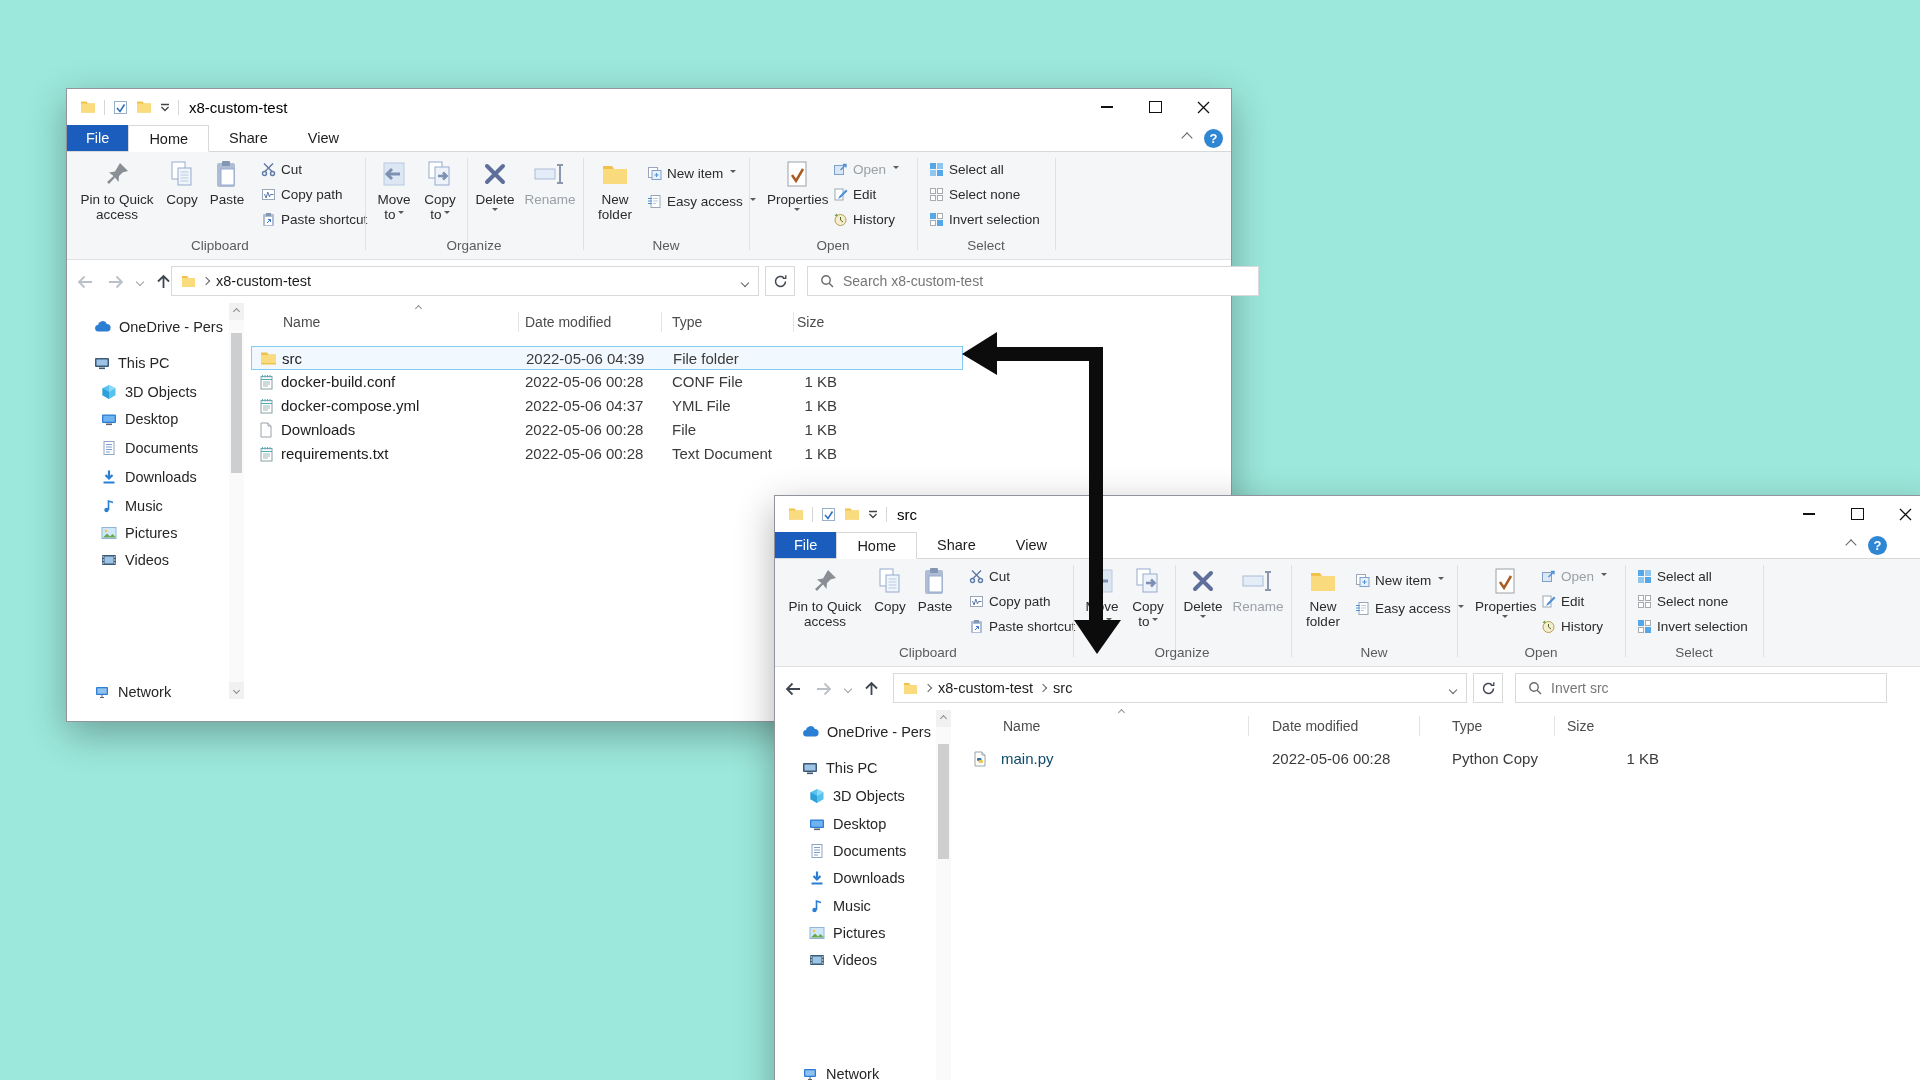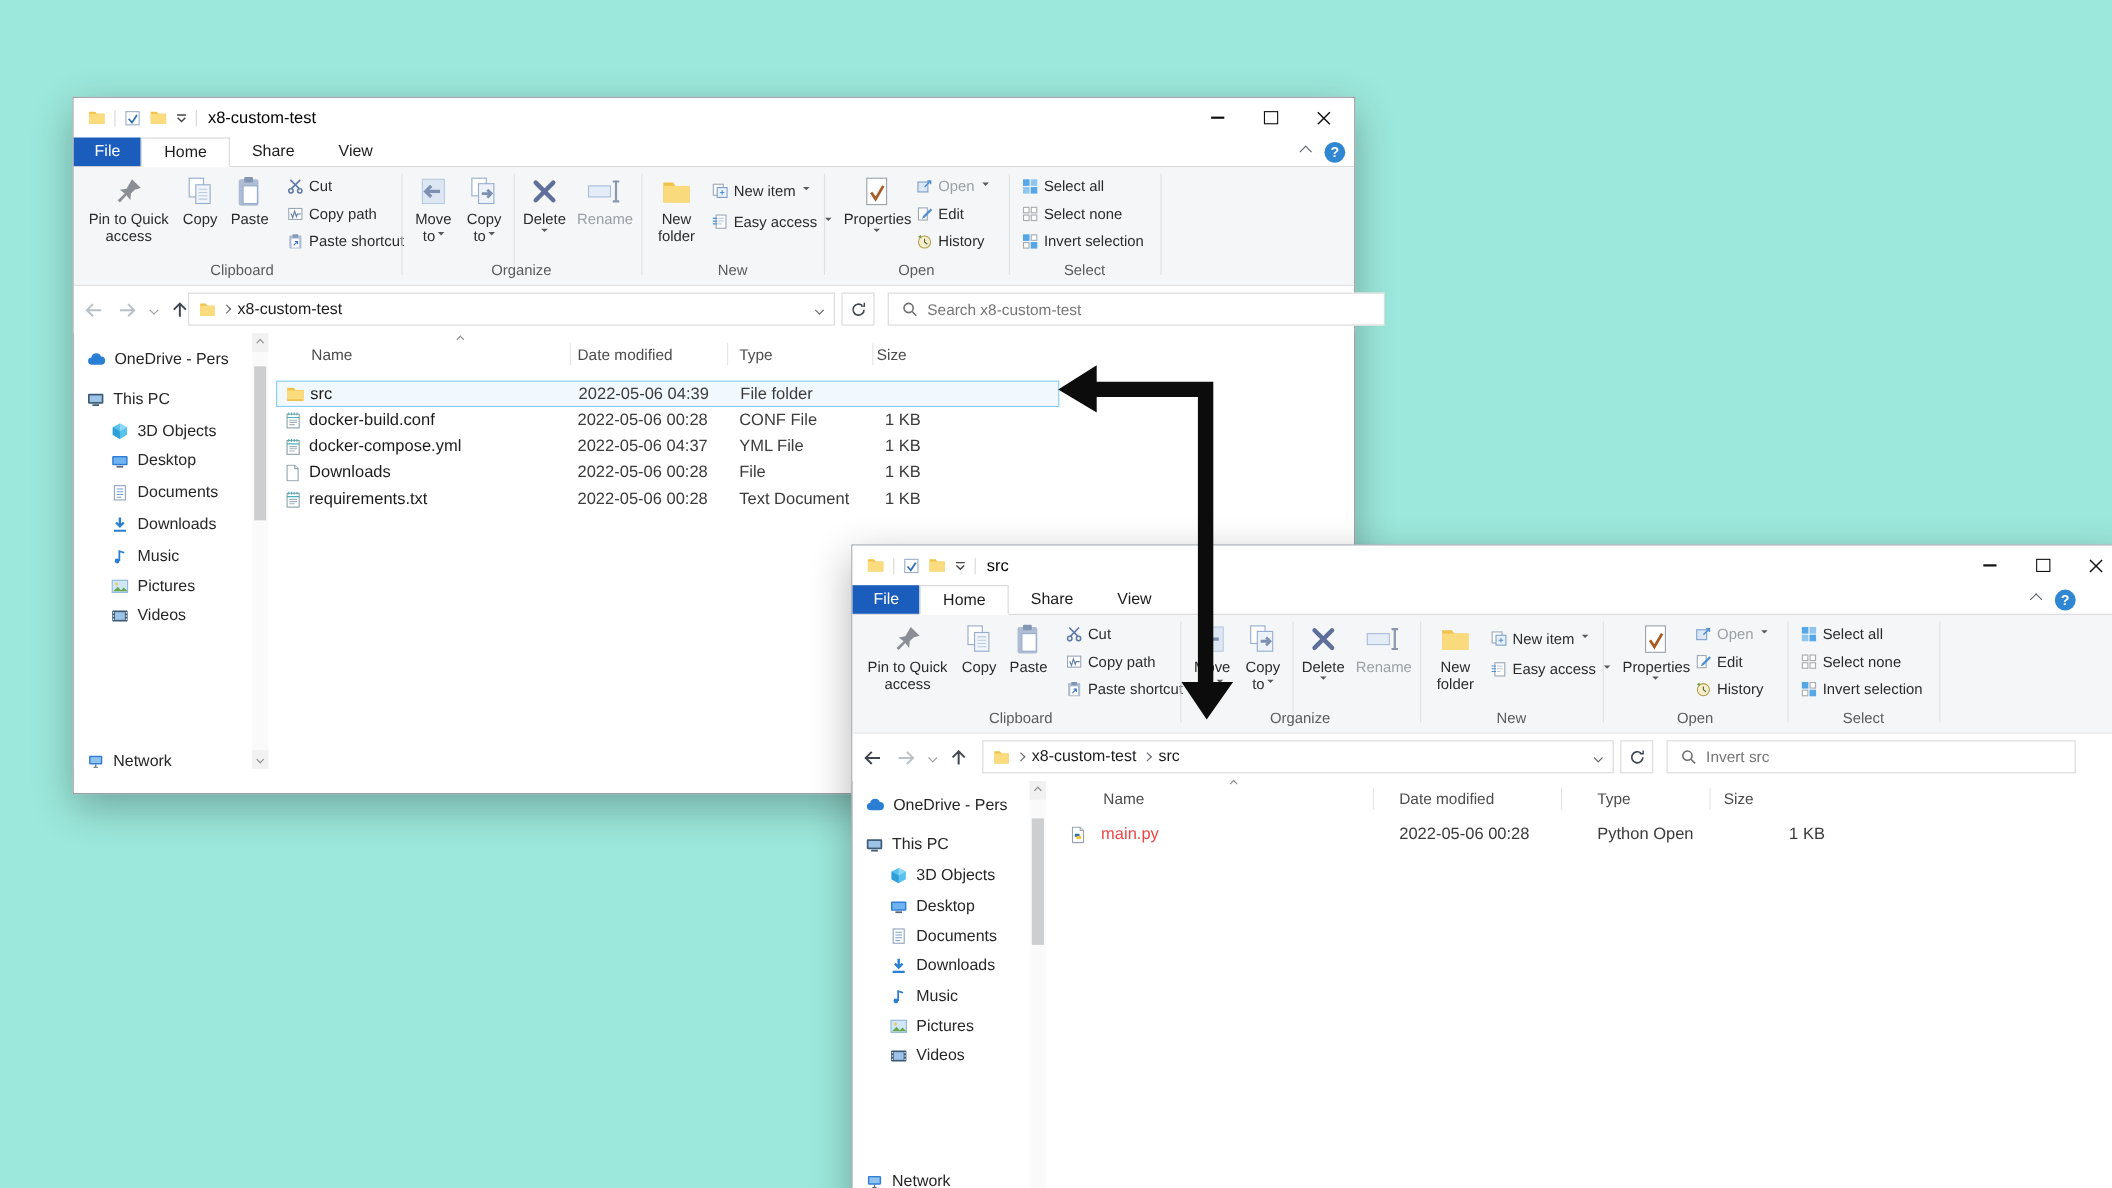--- a/index.html
+++ b/index.html
@@ -59,21 +59,21 @@
   #win1 .refresh{left:698px}#win2 .refresh{left:698px}
   .sbox{display:flex;align-items:center;gap:9px;padding-left:12px;color:#767676;font-size:14px;white-space:nowrap;overflow:hidden}
   #win1 .sbox{left:740px;width:452px}
   #win2 .sbox{left:740px;width:372px}
 
   
   .sbar{position:absolute;left:0;top:214px;width:162px;overflow:hidden}
   #win1 .sbar{bottom:22px}
   #win2 .sbar{bottom:0}
   .srow{position:absolute;left:0;right:0;height:22px;display:flex;align-items:center;gap:8px;font-size:14.5px;color:#262626;white-space:nowrap}
-  .srow.lvl0{padding-left:12px}
+  .srow.lvl0{padding-left:27px}
   .srow.lvl1{padding-left:34px}
   #win1 .srow:nth-of-type(1){top:13px}#win1 .srow:nth-of-type(2){top:49px}
   #win1 .srow:nth-of-type(3){top:78px}#win1 .srow:nth-of-type(4){top:105px}
   #win1 .srow:nth-of-type(5){top:134px}#win1 .srow:nth-of-type(6){top:163px}
   #win1 .srow:nth-of-type(7){top:192px}#win1 .srow:nth-of-type(8){top:219px}
   #win1 .srow:nth-of-type(9){top:246px}#win1 .srow:nth-of-type(10){top:378px}
   #win2 .srow:nth-of-type(1){top:11px}#win2 .srow:nth-of-type(2){top:47px}
   #win2 .srow:nth-of-type(3){top:75px}#win2 .srow:nth-of-type(4){top:103px}
   #win2 .srow:nth-of-type(5){top:130px}#win2 .srow:nth-of-type(6){top:157px}
   #win2 .srow:nth-of-type(7){top:185px}#win2 .srow:nth-of-type(8){top:212px}
@@ -102,21 +102,21 @@
   #win1 .lrow{left:184px;width:712px}
   #win2 .lrow{left:184px;width:760px}
   .lrow span{position:absolute;line-height:24px;white-space:nowrap;color:#3b3b3b}
   .lrow .fi{position:absolute;top:4px}
   .lrow.sel{background:#f2f9fe;border:1px solid #84ccf1}
   #win1 .fi{left:8px}   #win1 .c-name{left:30px;color:#1b1b1b}
   #win1 .c-date{left:274px}#win1 .c-type{left:421px}
   #win1 .c-size{left:520px;width:66px;text-align:right}
   #win1 .hname{left:32px}#win1 .hdate{left:274px}#win1 .htype{left:421px}#win1 .hsize{left:546px}
   #win1 .hsep.s1{left:267px}#win1 .hsep.s2{left:410px}#win1 .hsep.s3{left:542px}
-  #win2 .fi{left:14px}  #win2 .c-name{left:42px;color:#ef4444}
+  #win2 .fi{left:14px}  #win2 .c-name{left:42px;color:#0c4a6e}
   #win2 .c-date{left:313px}#win2 .c-type{left:493px}
   #win2 .c-size{left:640px;width:60px;text-align:right}
   #win2 .hname{left:44px}#win2 .hdate{left:313px}#win2 .htype{left:493px}#win2 .hsize{left:608px}
   #win2 .hsep.s1{left:289px}#win2 .hsep.s2{left:460px}#win2 .hsep.s3{left:595px}
 
   
   .status{position:absolute;left:0;right:0;bottom:0;height:22px;border-top:1px solid #ededed;display:flex;align-items:center;padding-left:12px;font-size:13px;color:#3a3a3a;box-sizing:border-box}
   .stsep{width:1px;height:14px;background:#ddd;margin-left:68px}
 
   svg{display:block}
@@ -1072,20 +1072,20 @@
     <span class="fi">
         <svg width="14" height="16" viewBox="0 0 14 16">
           <path d="M2 1h7l3 3v11H2z" fill="#fff" stroke="#98a2ac"></path>
           <path d="M9 1v3h3" fill="#e8edf2" stroke="#98a2ac"></path>
           <rect x="4" y="7" width="4.5" height="3" rx="1" fill="#3873a8"></rect>
           <rect x="5.5" y="9" width="4.5" height="3" rx="1" fill="#f0c64f"></rect>
         </svg>
       </span>
     <span class="c-name">main.py</span>
     <span class="c-date">2022-05-06 00:28</span>
-    <span class="c-type">Python Open</span>
+    <span class="c-type">Python Copy</span>
     <span class="c-size">1 KB</span>
   </div>
 </div>
 
 <svg id="arrow" width="1920" height="1080" viewBox="0 0 1920 1080">
   <path d="M962 354 L997 332 L997 347 L1103 347 L1103 620 L1121 620 L1097 654 L1074 620 L1089 620 L1089 361 L997 361 L997 375 Z" fill="#0c0c0c"></path>
 </svg>
 
 </body></html>

